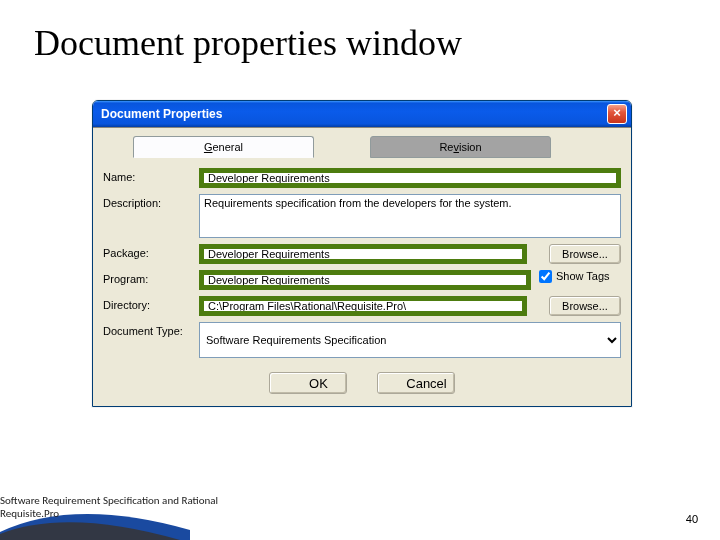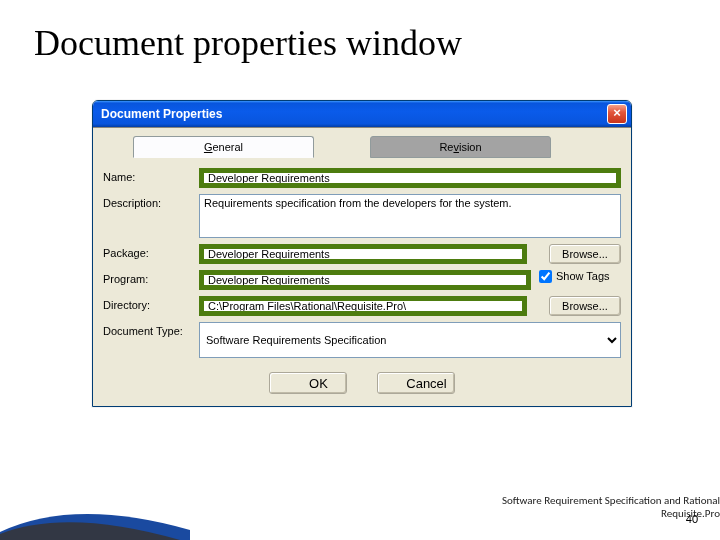--- a/index.html
+++ b/index.html
@@ -170,21 +170,21 @@
     font-size: 13px;
     font-family: inherit;
     cursor: default;
     padding-left: 27px;
   }
   .caption {
     position: absolute;
     left: 0;
     width: 720px;
     bottom: 20px;
-    text-align: right;
+    text-align: left;
     font-size: 11px;
     font-family: "Calibri", Arial, sans-serif;
     color: #222;
     line-height: 1.2;
   }
   .pagenum {
     position: absolute;
     right: 22px;
     bottom: 14px;
     font-size: 12px;

